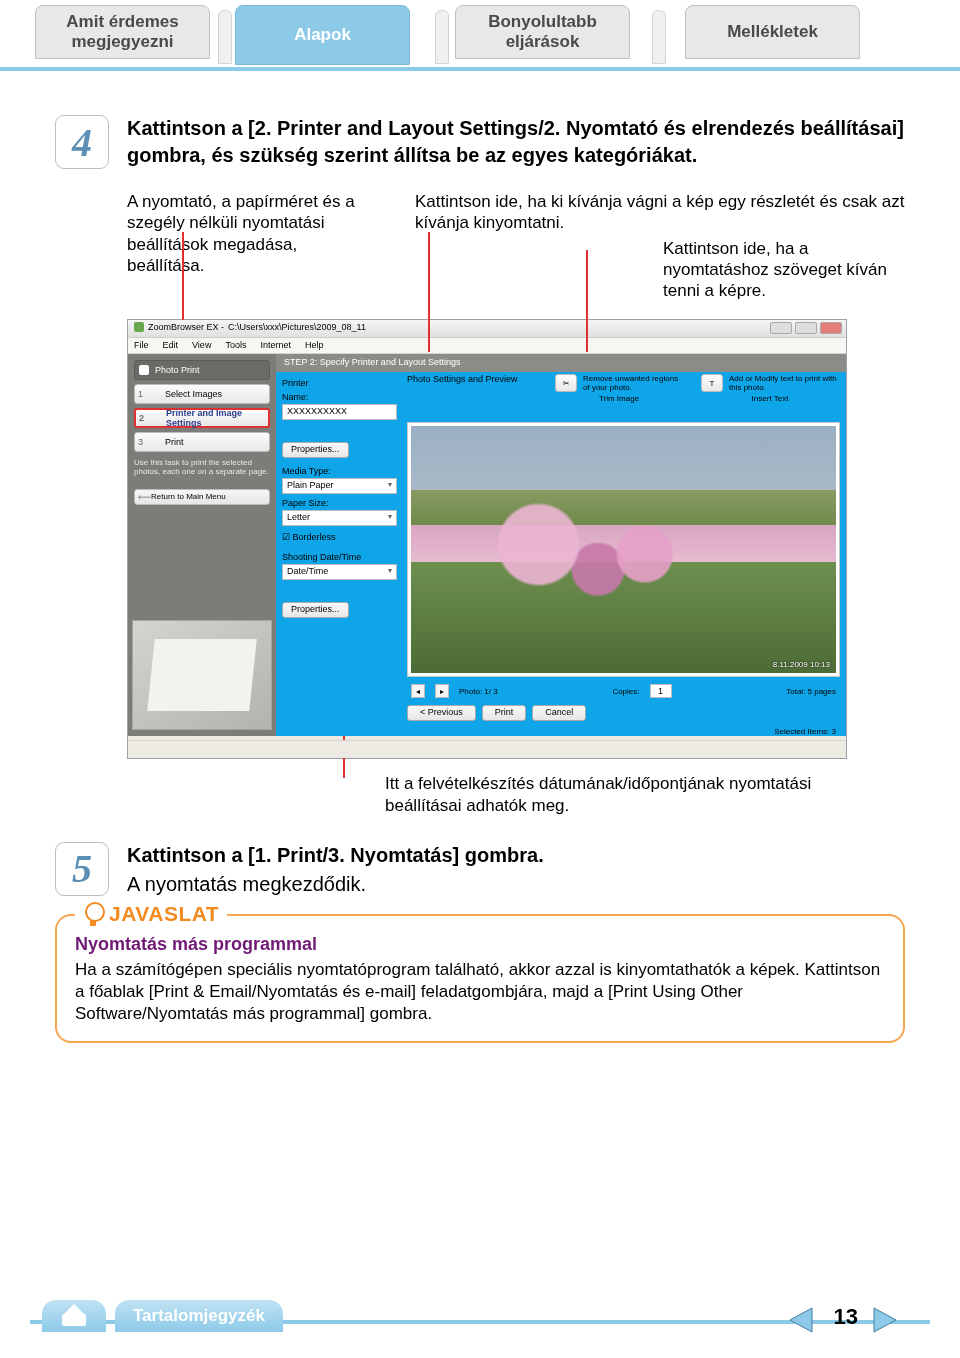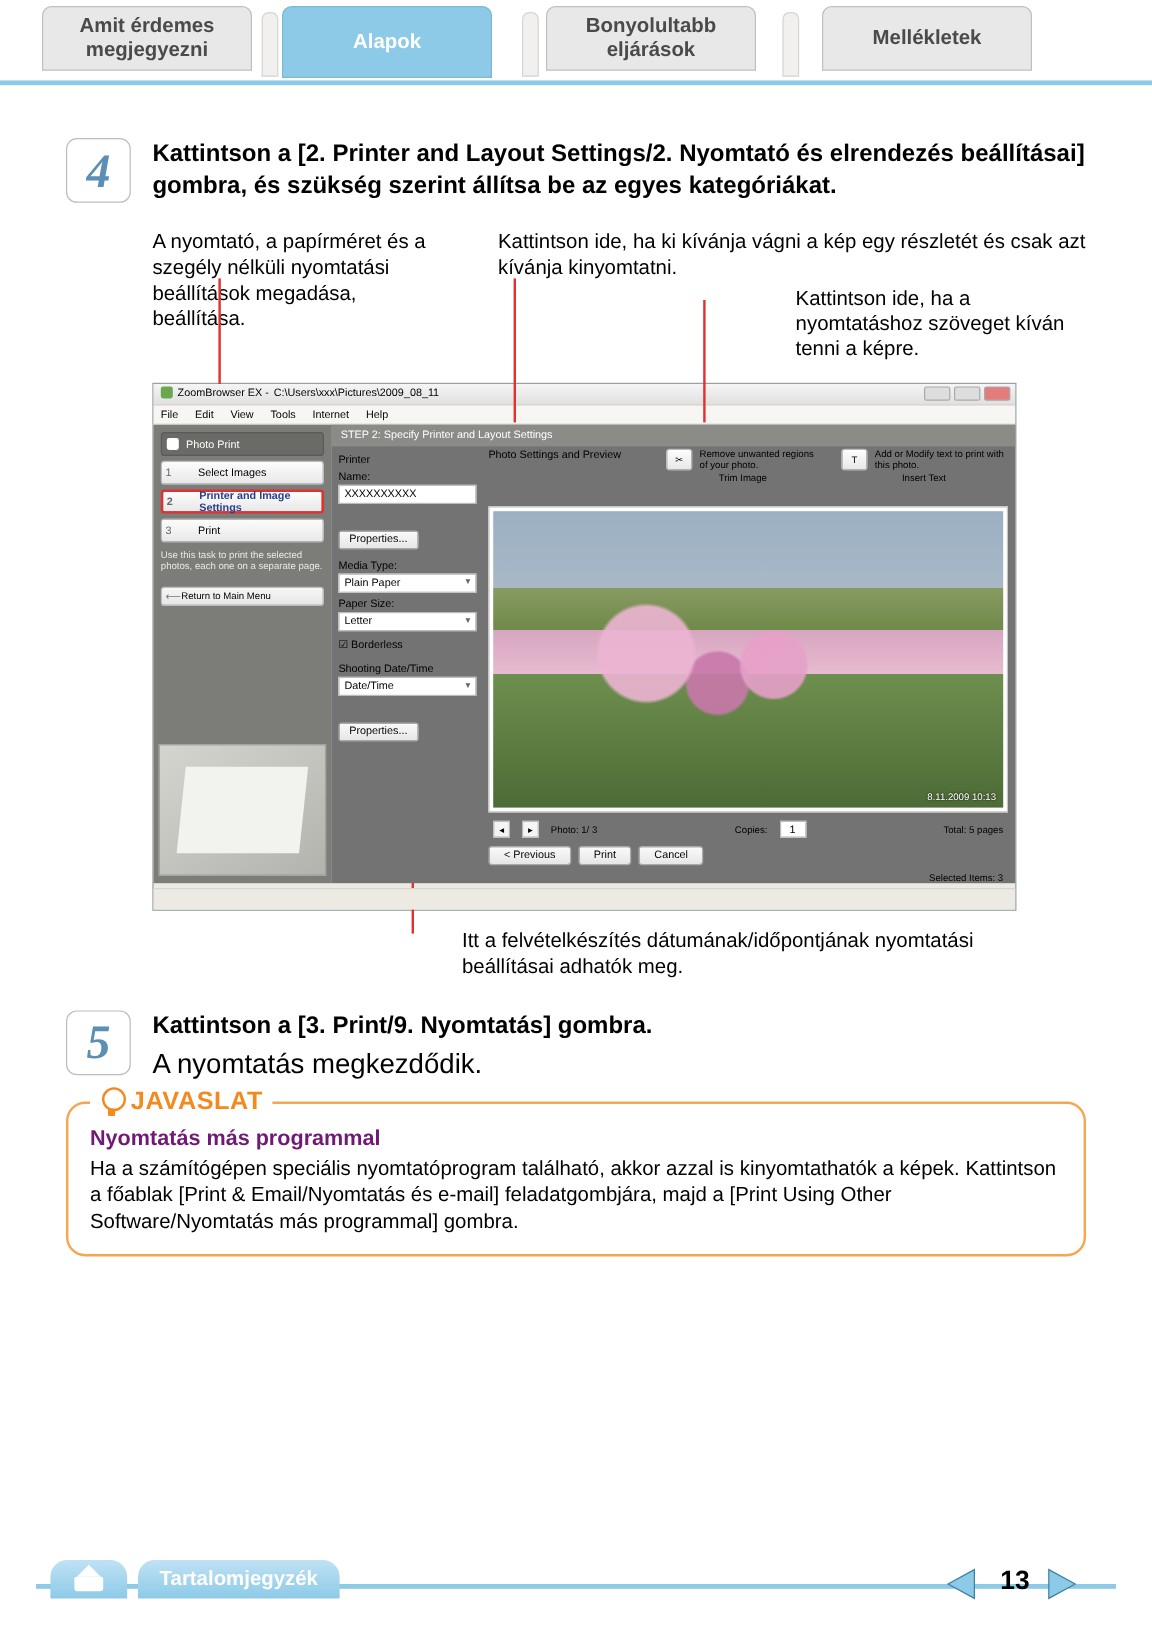--- a/index.html
+++ b/index.html
@@ -86,21 +86,21 @@
       color: #5b8fb3;
       font-style: italic;
       font-weight: bold;
       font-size: 40px;
       display: flex; align-items: center; justify-content: center;
       flex-shrink: 0;
       font-family: Georgia, 'Times New Roman', serif;
     }
     .step-title { font-size: 20px; line-height: 1.35; }
     .step-title .bold { font-weight: bold; }
-    .step-sub { font-size: 23px; margin-top: 4px; }
+    .step-sub { font-size: 20px; margin-top: 4px; }
 
     
     .callouts {
       position: relative;
       margin-top: 22px;
       margin-left: 72px;
       font-size: 17px;
       line-height: 1.25;
     }
     .callout-left { float: left; width: 250px; }
@@ -187,21 +187,21 @@
       background: linear-gradient(145deg,#d5d5d0,#b3b3ad);
       border: 1px solid #a5a5a0;
     }
     .zb-side-img::after {
       content:""; position:absolute; left:18px; top:18px; right:18px; bottom:18px;
       background:#f2f2ef; transform:skewX(-6deg);
     }
 
     .zb-main {
       position: absolute; left: 148px; right: 0; top: 0; bottom: 22px;
-      background: #737373;
+      background: #0ea5e9;
     }
     .zb-stepbar {
       height: 18px; background:#8b8b88; color:#fff; font-size:9px;
       padding: 3px 8px;
     }
     .zb-cols { position: absolute; top: 20px; left: 6px; right: 6px; bottom: 0; display:flex; gap:10px;}
     .zb-col1 { width: 115px; font-size: 9px; }
     .zb-col2 { flex:1; position:relative; }
     .zb-label { font-size:9px; margin-top: 4px; margin-bottom: 2px; }
     .zb-input {
@@ -503,21 +503,21 @@
       </div>
     </div>
 
     <div class="shot-caption">Itt a felvételkészítés dátumának/időpontjának nyomtatási beállításai adhatók meg.</div>
   </div>
 
   <div class="step-block" style="margin-top:26px;">
     <div class="step-head">
       <div class="step-num">5</div>
       <div>
-        <div class="step-title"><span class="bold">Kattintson a [3. Print/9. Nyomtatás] gombra.</span></div>
+        <div class="step-title"><span class="bold">Kattintson a [1. Print/3. Nyomtatás] gombra.</span></div>
         <div class="step-sub">A nyomtatás megkezdődik.</div>
       </div>
     </div>
   </div>
 
   <div class="tip-box">
     <div class="tip-head">
       <span class="tip-icon"></span>
       <span>JAVASLAT</span>
     </div>

